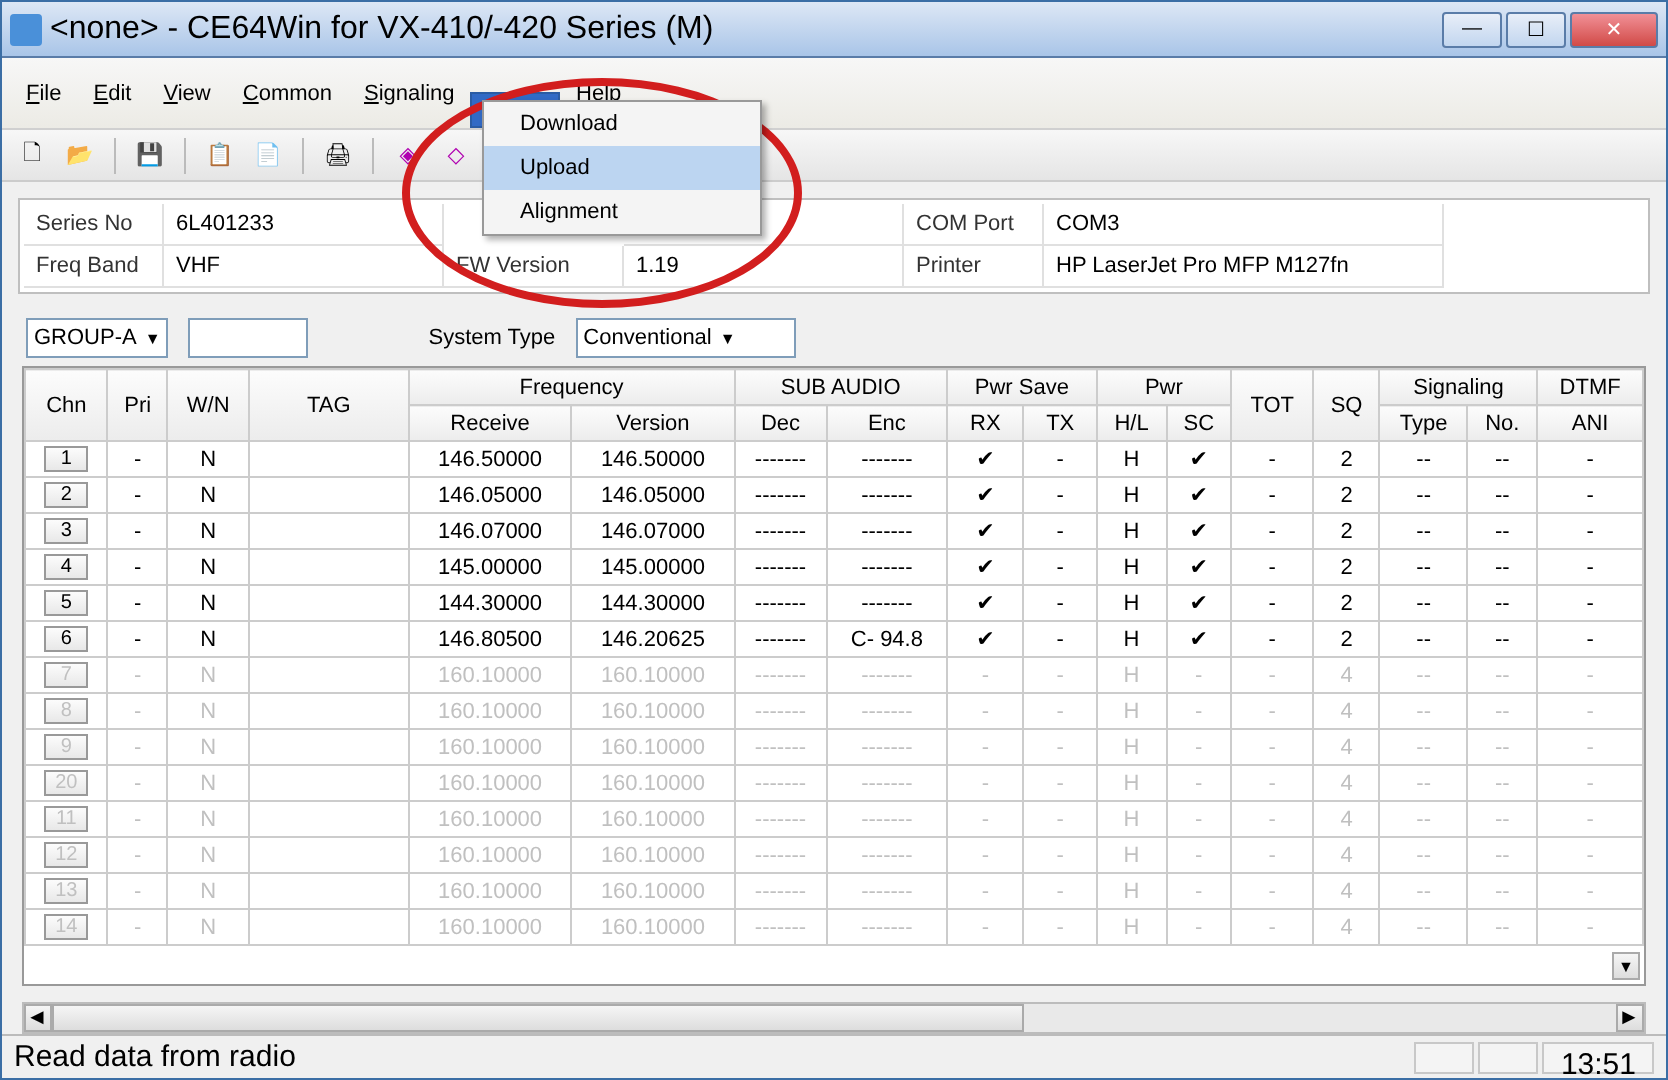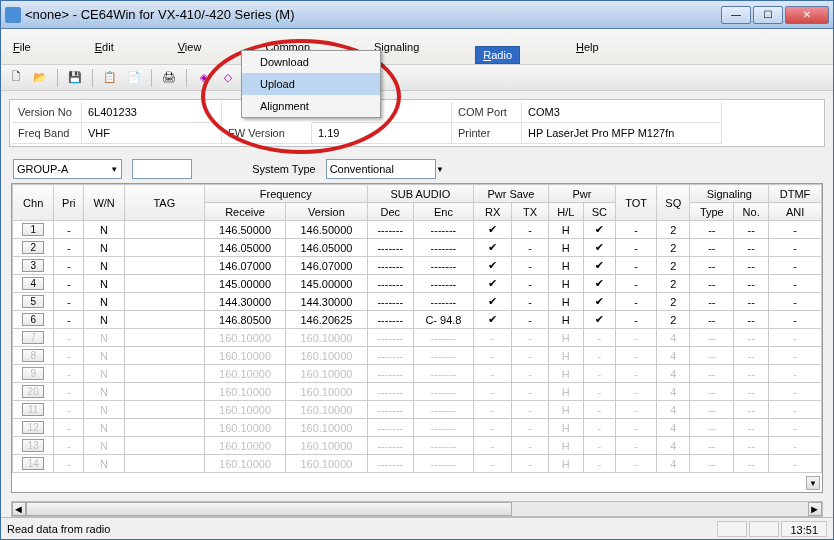--- a/index.html
+++ b/index.html
@@ -1,48 +1,48 @@
 <!DOCTYPE html>
 <html><head>
 <meta charset="utf-8">
 <style>
   * { box-sizing: border-box; margin: 0; padding: 0; }
   body { font-family: Tahoma, Arial, sans-serif; font-size: 11px; background: #fff; }
   .window { width: 834px; height: 540px; border: 1px solid #3b6ea5; position: relative; background: #f0f0f0; }
   .titlebar { height: 28px; background: linear-gradient(#dde7f5, #a9c5e8); display: flex; align-items: center; padding: 0 4px; border-bottom: 1px solid #5a7ca8; }
   .titlebar .appicon { width: 16px; height: 16px; background: #4a90d9; border-radius: 2px; margin-right: 4px; }
-  .titlebar .title { flex: 1; color: #000; font-size: 13px; }
+  .titlebar .title { flex: 1; color: #000; font-size: 16px; }
   .titlebar .winbtns { display: flex; gap: 0; }
   .winbtn { width: 30px; height: 18px; border: 1px solid #5a7ca8; background: linear-gradient(#e8eef8, #c2d6ef); display: flex; align-items: center; justify-content: center; font-size: 10px; margin-left: 2px; border-radius: 2px; }
   .winbtn.close { background: linear-gradient(#f19097, #d14a47); color: #fff; width: 44px; }
-  .menubar { height: 36px; background: linear-gradient(#f7f7f7,#ecebe5); display: flex; align-items: center; padding: 0 4px; border-bottom: 1px solid #d0d0d0; position: relative; z-index: 5; gap: 48px; }
+  .menubar { height: 36px; background: linear-gradient(#f7f7f7,#ecebe5); display: flex; align-items: center; padding: 0 4px; border-bottom: 1px solid #d0d0d0; position: relative; z-index: 5; }
   .menuitem { padding: 3px 8px; cursor: default; }
   .menuitem.active { background: #316ac5; color: #fff; border: 1px solid #2a5ca4; padding: 2px 7px; margin-top: 17px; }
   .dropdown { position: absolute; top: 49px; left: 240px; width: 140px; background: #f4f4f4; border: 1px solid #999; box-shadow: 2px 2px 3px rgba(0,0,0,0.3); z-index: 20; }
   .dropdown .dditem { padding: 5px 18px; cursor: default; }
   .dropdown .dditem.hover { background: #bcd5f1; }
   .toolbar { height: 26px; background: linear-gradient(#f7f7f7,#e5e5e5); display: flex; align-items: center; padding: 0 6px; gap: 6px; border-bottom: 1px solid #ccc; }
   .tbtn { width: 18px; height: 18px; display: inline-flex; align-items:center; justify-content:center; }
   .tsep { width: 1px; height: 18px; background: #bbb; margin: 0 2px; }
   .infopanel { margin: 8px; border: 1px solid #bfbfbf; background: #fff; padding: 2px; }
   .infogrid { display: grid; grid-template-columns: 70px 140px 90px 140px 70px 200px; }
   .infogrid div { padding: 4px 6px; border-right: 1px solid #e0e0e0; border-bottom: 1px solid #e0e0e0; white-space: nowrap; overflow: hidden; }
   .infogrid div.lbl { color: #333; }
   .controlsrow { display: flex; align-items:center; gap: 10px; padding: 4px 12px; }
-  .cbo { border: 1px solid #7f9db9; background: #fff; padding: 1px 3px; display:inline-flex; align-items:center; font-size:11px; height:20px;gap:38px; }
+  .cbo { border: 1px solid #7f9db9; background: #fff; padding: 1px 3px; display:inline-flex; align-items:center; font-size:11px; height:20px; }
   .cbo .arrow { margin-left:4px; font-size:8px; }
   .txtbox { border: 1px solid #7f9db9; background:#fff; height:20px; padding:0 3px; }
   .tablewrap { margin: 0 10px; border: 1px solid #999; background:#fff; overflow:hidden; height: 310px; position:relative;}
   table { border-collapse: collapse; width: 100%; font-size:11px; }
   th, td { border: 1px solid #ccc; padding: 2px 4px; text-align:center; height:18px; white-space:nowrap; }
   th { background: linear-gradient(#fcfcfc,#ececec); font-weight: normal; position:sticky; top:0;}
   th.group { border-bottom: none; }
   tr.disabled td { color: #c0c0c0; }
   .chnbtn { display:inline-block; width:22px; border:1px solid #999; background:linear-gradient(#fcfcfc,#e8e8e8); font-size:10px; padding:0 2px;}
-  .statusbar { position:absolute; bottom:0; left:0; right:0; height:22px; background:#f0f0f0; border-top:1px solid #bbb; display:flex; align-items:center; padding:0 6px; font-size:11px;}
+  .statusbar { position:absolute; bottom:0; left:0; right:0; height:22px; background:#f0f0f0; border-top:1px solid #bbb; display:flex; align-items:center; padding:0 6px; font-size:15px;}
   .statusbar .cell { border:1px solid #c8c8c8; background:#f4f4f4; padding:2px 8px; min-width:30px; height:16px; margin-left:2px;}
   .statusbar .spacer { flex:1; }
   .annotation { position:absolute; top:38px; left:200px; width:200px; height:115px; border:4px solid #d21e1e; border-radius:50% 50% 50% 50% / 50% 50% 50% 50%; pointer-events:none; z-index:15;}
   .hscroll { position:absolute; bottom:22px; left:10px; right:10px; height:16px; background:#e9e9e9; border:1px solid #bcbcbc;}
   .hscroll .thumb { position:absolute; left:14px; top:0; bottom:0; width:60%; background:linear-gradient(#f5f5f5,#ddd); border:1px solid #aaa;}
   .hscroll .arrL,.hscroll .arrR{position:absolute;top:0;bottom:0;width:14px;background:linear-gradient(#f5f5f5,#ddd);border:1px solid #aaa;}
   .hscroll .arrL{left:0}.hscroll .arrR{right:0}
   .tablewrap .arrD{position:absolute;bottom:2px;right:2px;width:14px;height:14px;border:1px solid #aaa;background:linear-gradient(#f5f5f5,#ddd);font-size:8px;display:flex;align-items:center;justify-content:center;}
 </style>
 </head>
@@ -89,21 +89,21 @@
   <div class="dropdown" id="dropdown">
       <div class="dditem">Download</div>
       <div class="dditem hover">Upload</div>
       <div class="dditem">Alignment</div>
     </div>
 
   <div class="annotation"></div>
 
   <div class="infopanel">
     <div class="infogrid">
-      <div class="lbl">Version No</div>
+      <div class="lbl">Series No</div>
       <div>6L401233</div>
       <div class="lbl" style="visibility:hidden">Model</div>
       <div>410 Series</div>
       <div class="lbl">COM Port</div>
       <div>COM3</div>
       <div class="lbl">Freq Band</div>
       <div>VHF</div>
       <div class="lbl">FW Version</div>
       <div>1.19</div>
       <div class="lbl">Printer</div>

